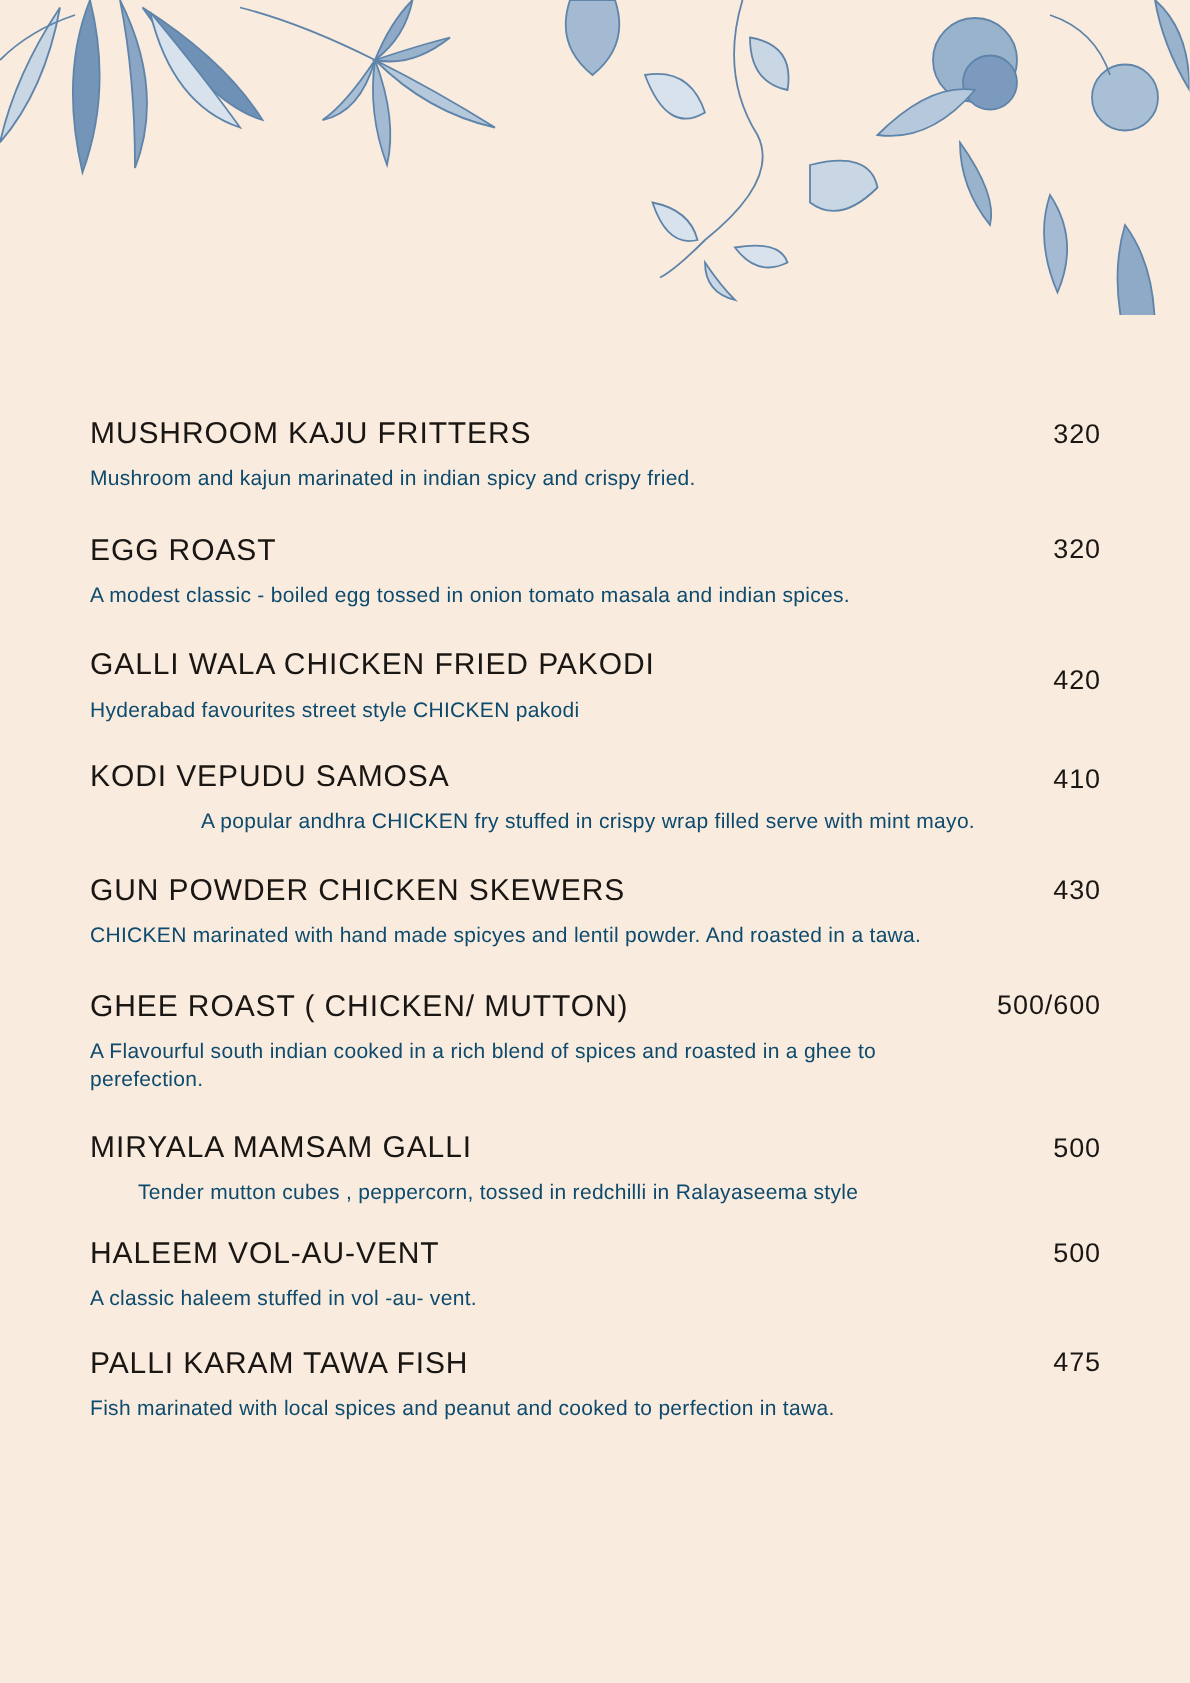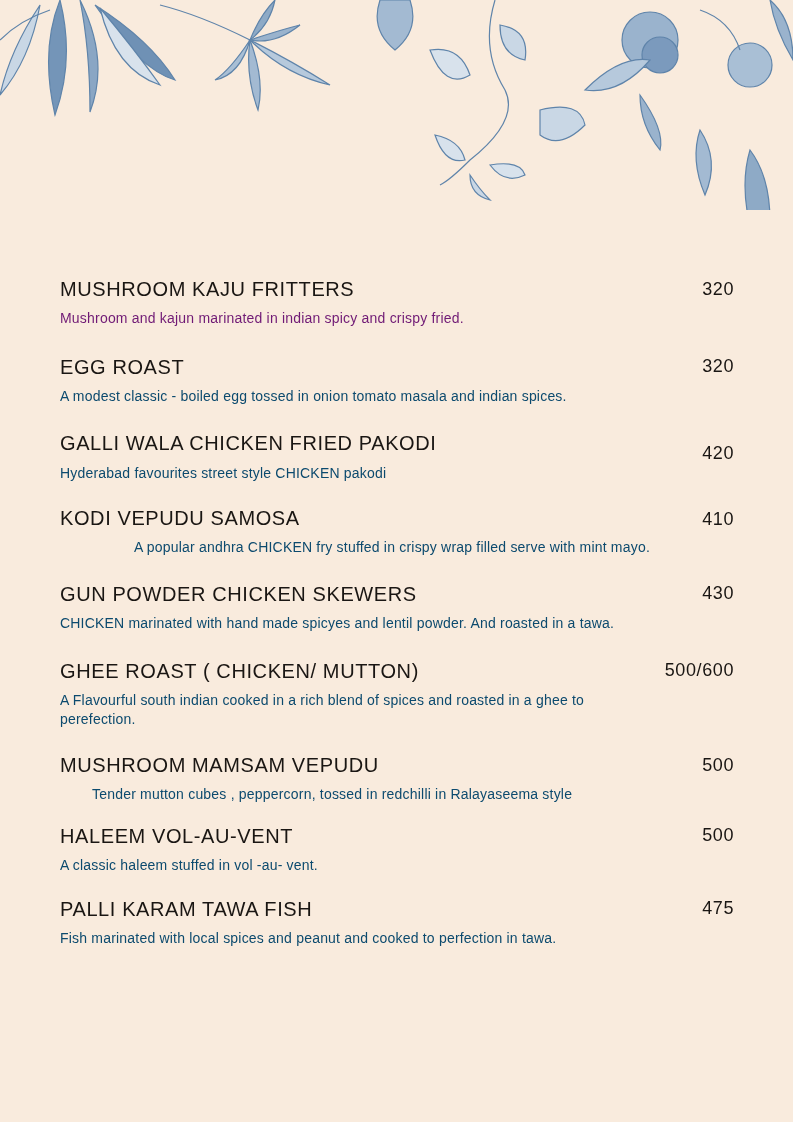--- a/index.html
+++ b/index.html
@@ -21,21 +21,21 @@
     .item-price {
       position: absolute; right: 0; top: 0;
       font-size: 18px; letter-spacing: 0.6px;
       color: #1a1613; white-space: nowrap; text-align: center;
     }
     .item-desc {
       position: absolute; left: 0; top: 30px;
       font-size: 14px; letter-spacing: 0.2px;
       color: #0c4a6e; line-height: 19px; width: 590px;
     }
-    .item-desc.dark { color: #701a75; }
+    .item-desc.dark { color: #0c4a6e; }
   </style>
 </head>
 <body>
 
 <svg class="floral" viewBox="0 0 793 210" xmlns="http://www.w3.org/2000/svg">
   <g stroke="#5f84aa" fill="none" stroke-width="1.2">
 
     <path d="M60 0 Q40 50 55 115 Q75 60 60 0Z" fill="#7495b8"></path>
     <path d="M80 0 Q90 50 90 112 Q110 60 80 0Z" fill="#8aa6c4"></path>
     <path d="M95 5 Q150 40 175 80 Q140 70 95 5Z" fill="#6f91b5"></path>
@@ -96,21 +96,21 @@
     <div class="item-name">GUN POWDER CHICKEN SKEWERS</div>
     <div class="item-price">430</div>
     <div class="item-desc" style="top:31px; width:640px;">CHICKEN marinated with hand made spicyes and lentil powder. And roasted in a tawa.</div>
   </div>
   <div class="item" style="top:660px;">
     <div class="item-name">GHEE ROAST ( CHICKEN/ MUTTON)</div>
     <div class="item-price">500/600</div>
     <div class="item-desc" style="top:31px; width:590px;">A Flavourful south indian cooked in a rich blend of spices and roasted in a ghee to perefection.</div>
   </div>
   <div class="item" style="top:754px;">
-    <div class="item-name">MUSHROOM MAMSAM VEPUDU</div>
+    <div class="item-name">MIRYALA MAMSAM GALLI</div>
     <div class="item-price" style="top:1px;">500</div>
     <div class="item-desc" style="top:31px;margin-left:32px;">Tender mutton cubes , peppercorn, tossed in redchilli in Ralayaseema style</div>
   </div>
   <div class="item" style="top:825px;">
     <div class="item-name">HALEEM VOL-AU-VENT</div>
     <div class="item-price">500</div>
     <div class="item-desc" style="top:31px;">A classic haleem stuffed in vol -au- vent.</div>
   </div>
   <div class="item" style="top:898px;">
     <div class="item-name">PALLI KARAM TAWA FISH</div>

